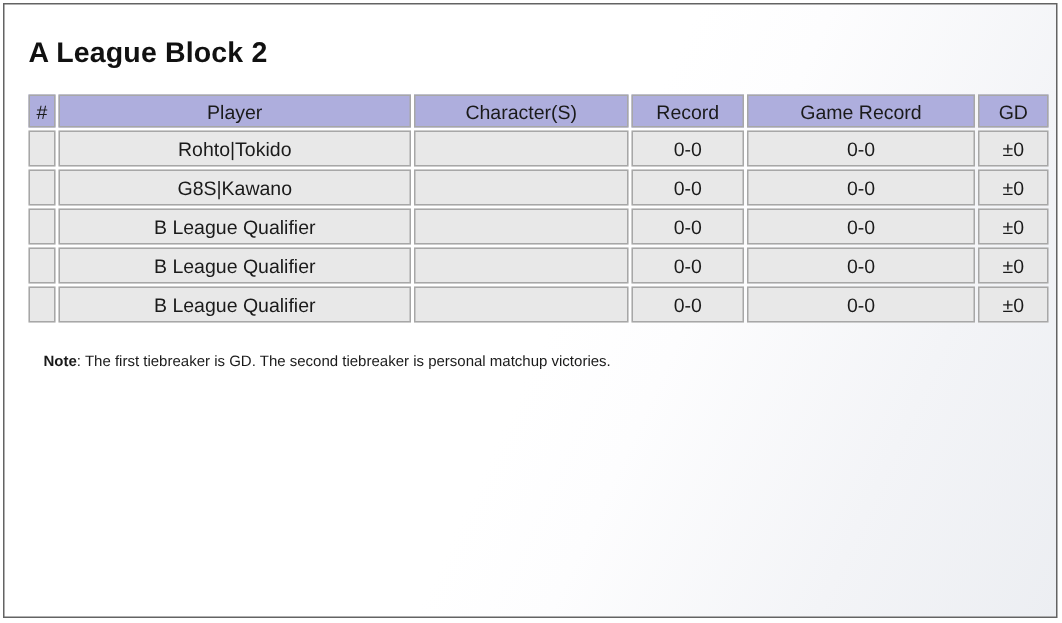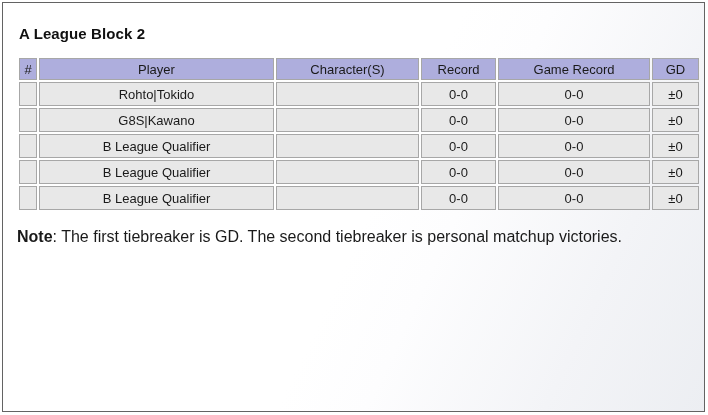--- a/index.html
+++ b/index.html
@@ -21,21 +21,21 @@
     height: 410px;
     box-sizing: border-box;
     border: 1px solid #636363;
     background: linear-gradient(115deg, #ffffff 0%, #ffffff 52%, #fdfdfe 62%, #f3f4f7 82%, #eceef2 100%);
     overflow: hidden;
   }
   .page-inner {
     padding: 16px 14px 0 14px;
   }
   .page-title {
-    font-size: 15px;
+    font-size: 19px;
     font-weight: bold;
     color: #111111;
     letter-spacing: 0.1px;
     margin: 6px 0 14px 2px;
   }
   .standings-table {
     border-collapse: separate;
     border-spacing: 2px;
     margin: 0 0 0 0;
     table-layout: fixed;
@@ -63,23 +63,23 @@
     background: #e8e8e8;
   }
   .col-num    { width: 18px; }
   .col-player { width: 235px; }
   .col-char   { width: 143px; }
   .col-record { width: 75px; }
   .col-game   { width: 152px; }
   .col-gd     { width: 47px; }
 
   .note-line {
-    font-size: 16px;
+    font-size: 10px;
     color: #1a1a1a;
-    margin: 16px 0 0 0;
+    margin: 16px 0 0 12px;
     line-height: 18px;
   }
   .note-label {
     font-weight: bold;
   }
 </style>
 </head>
 <body>
 
 <div class="page-frame">

